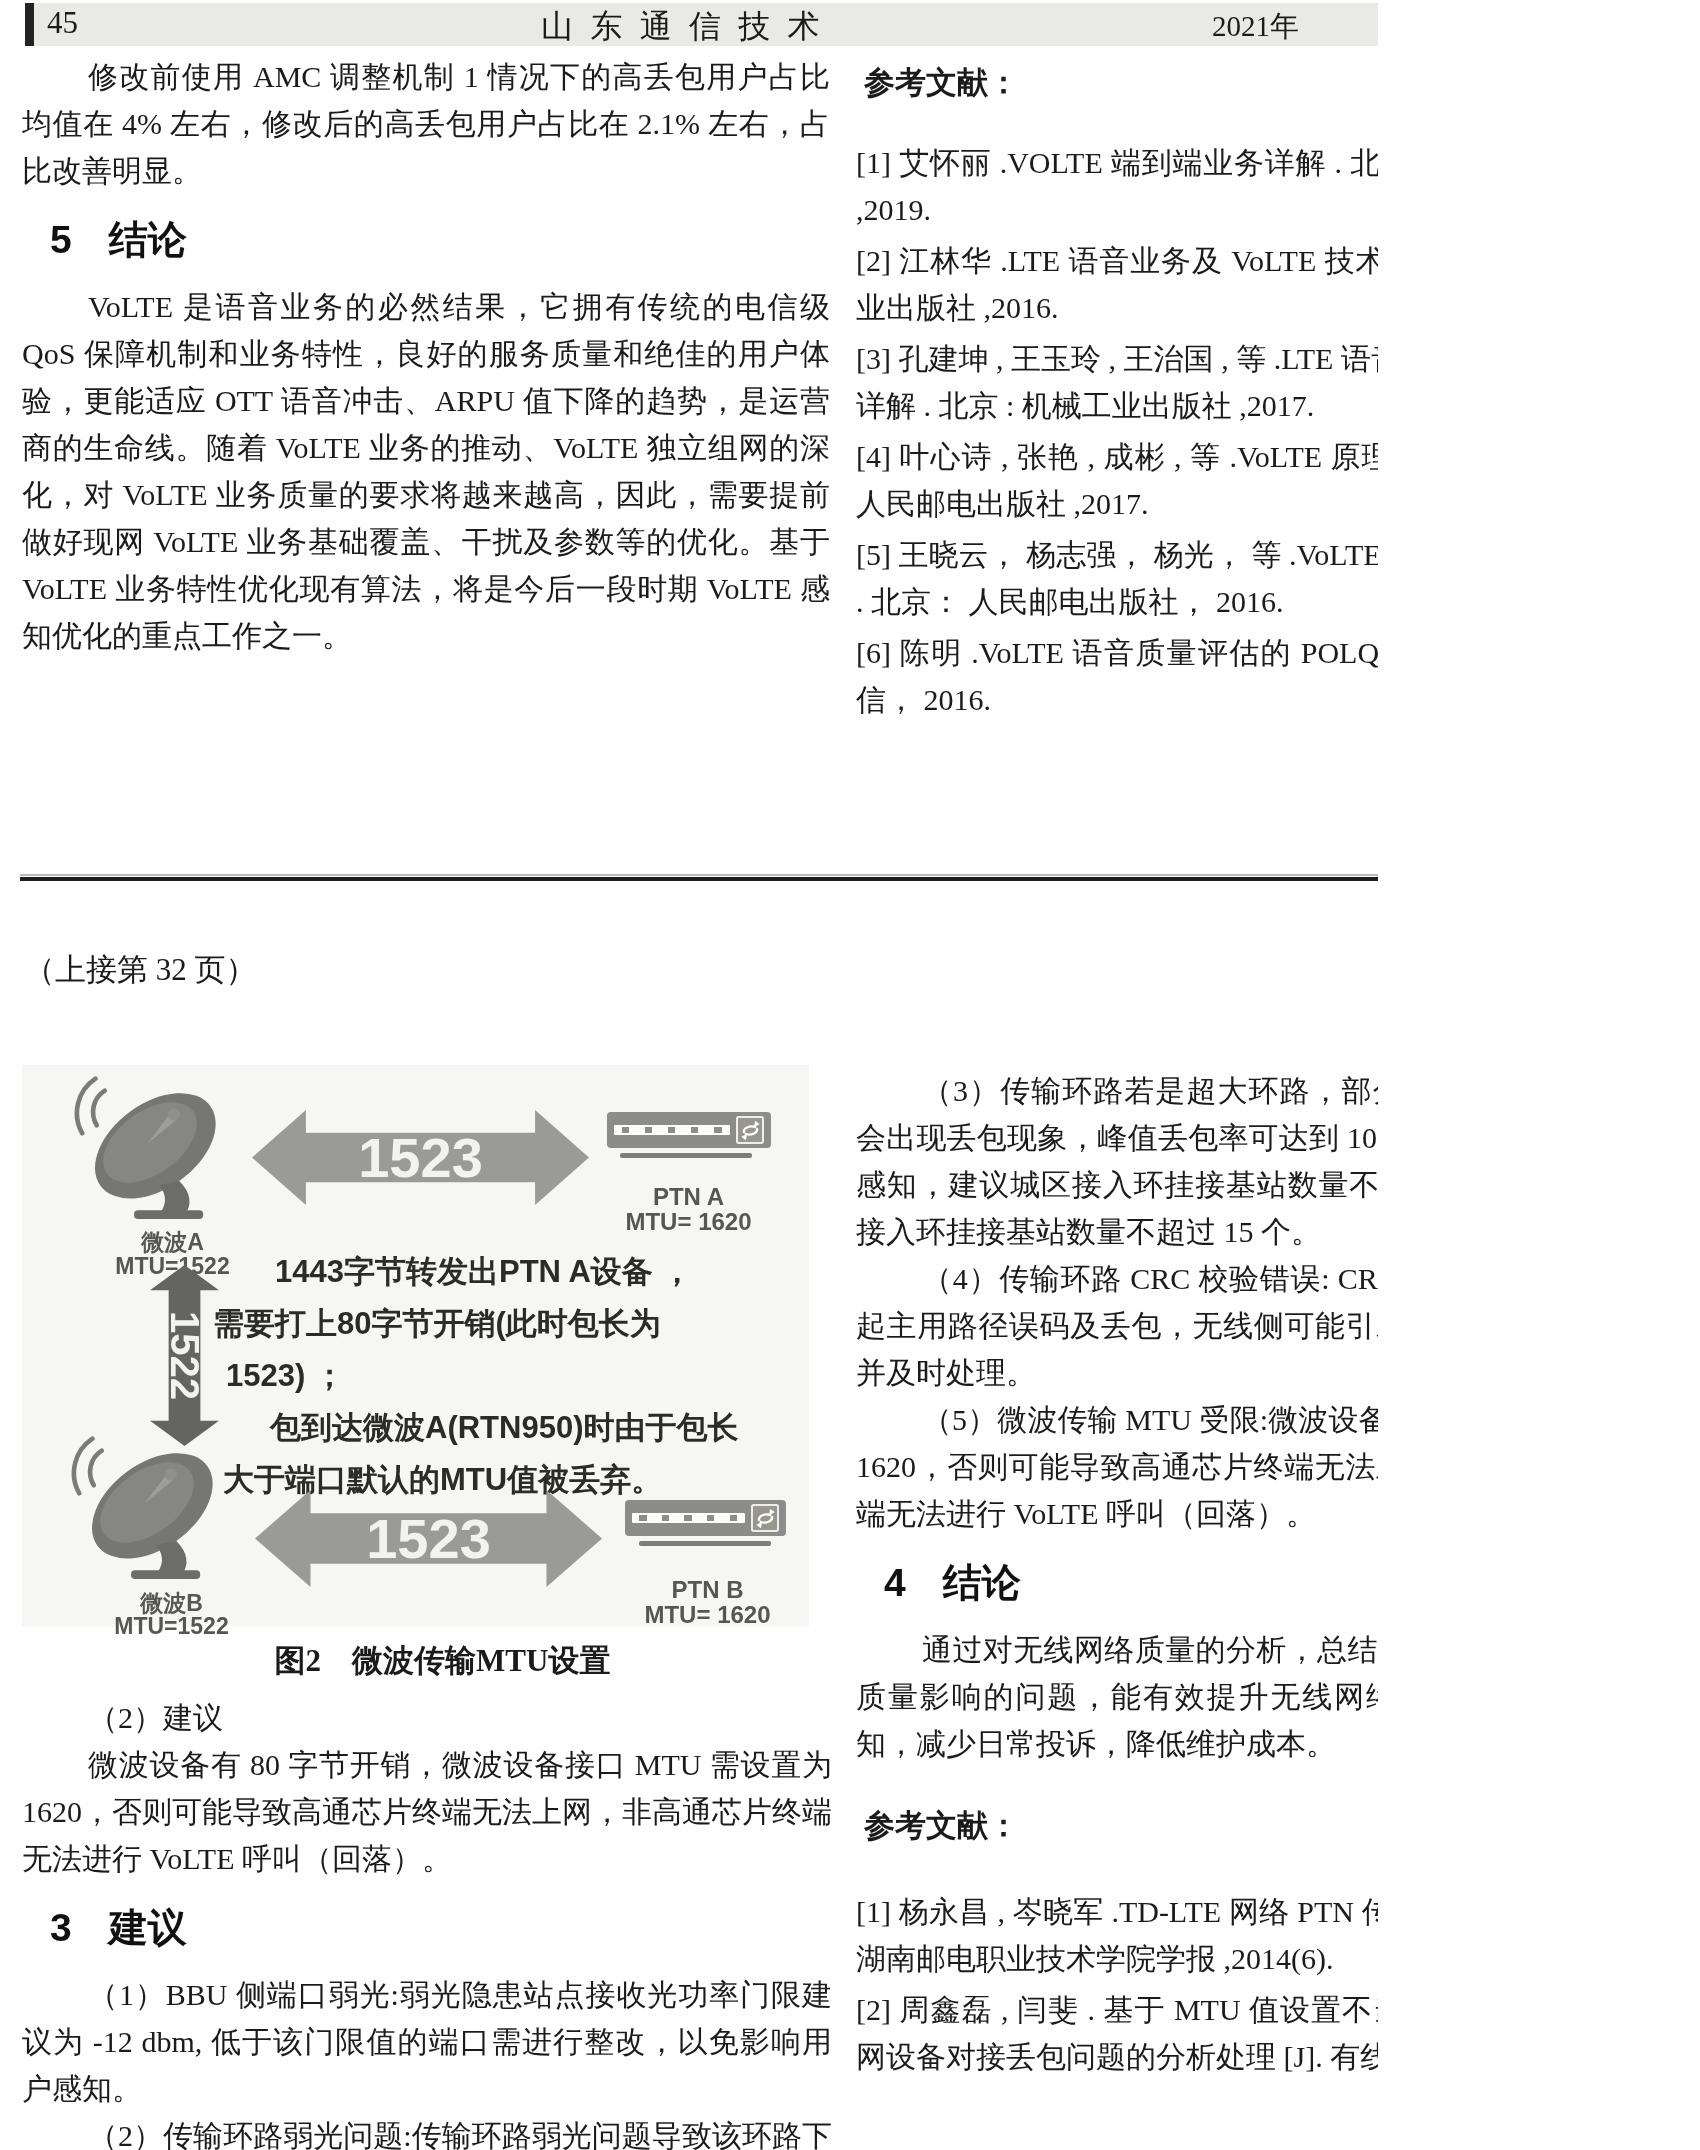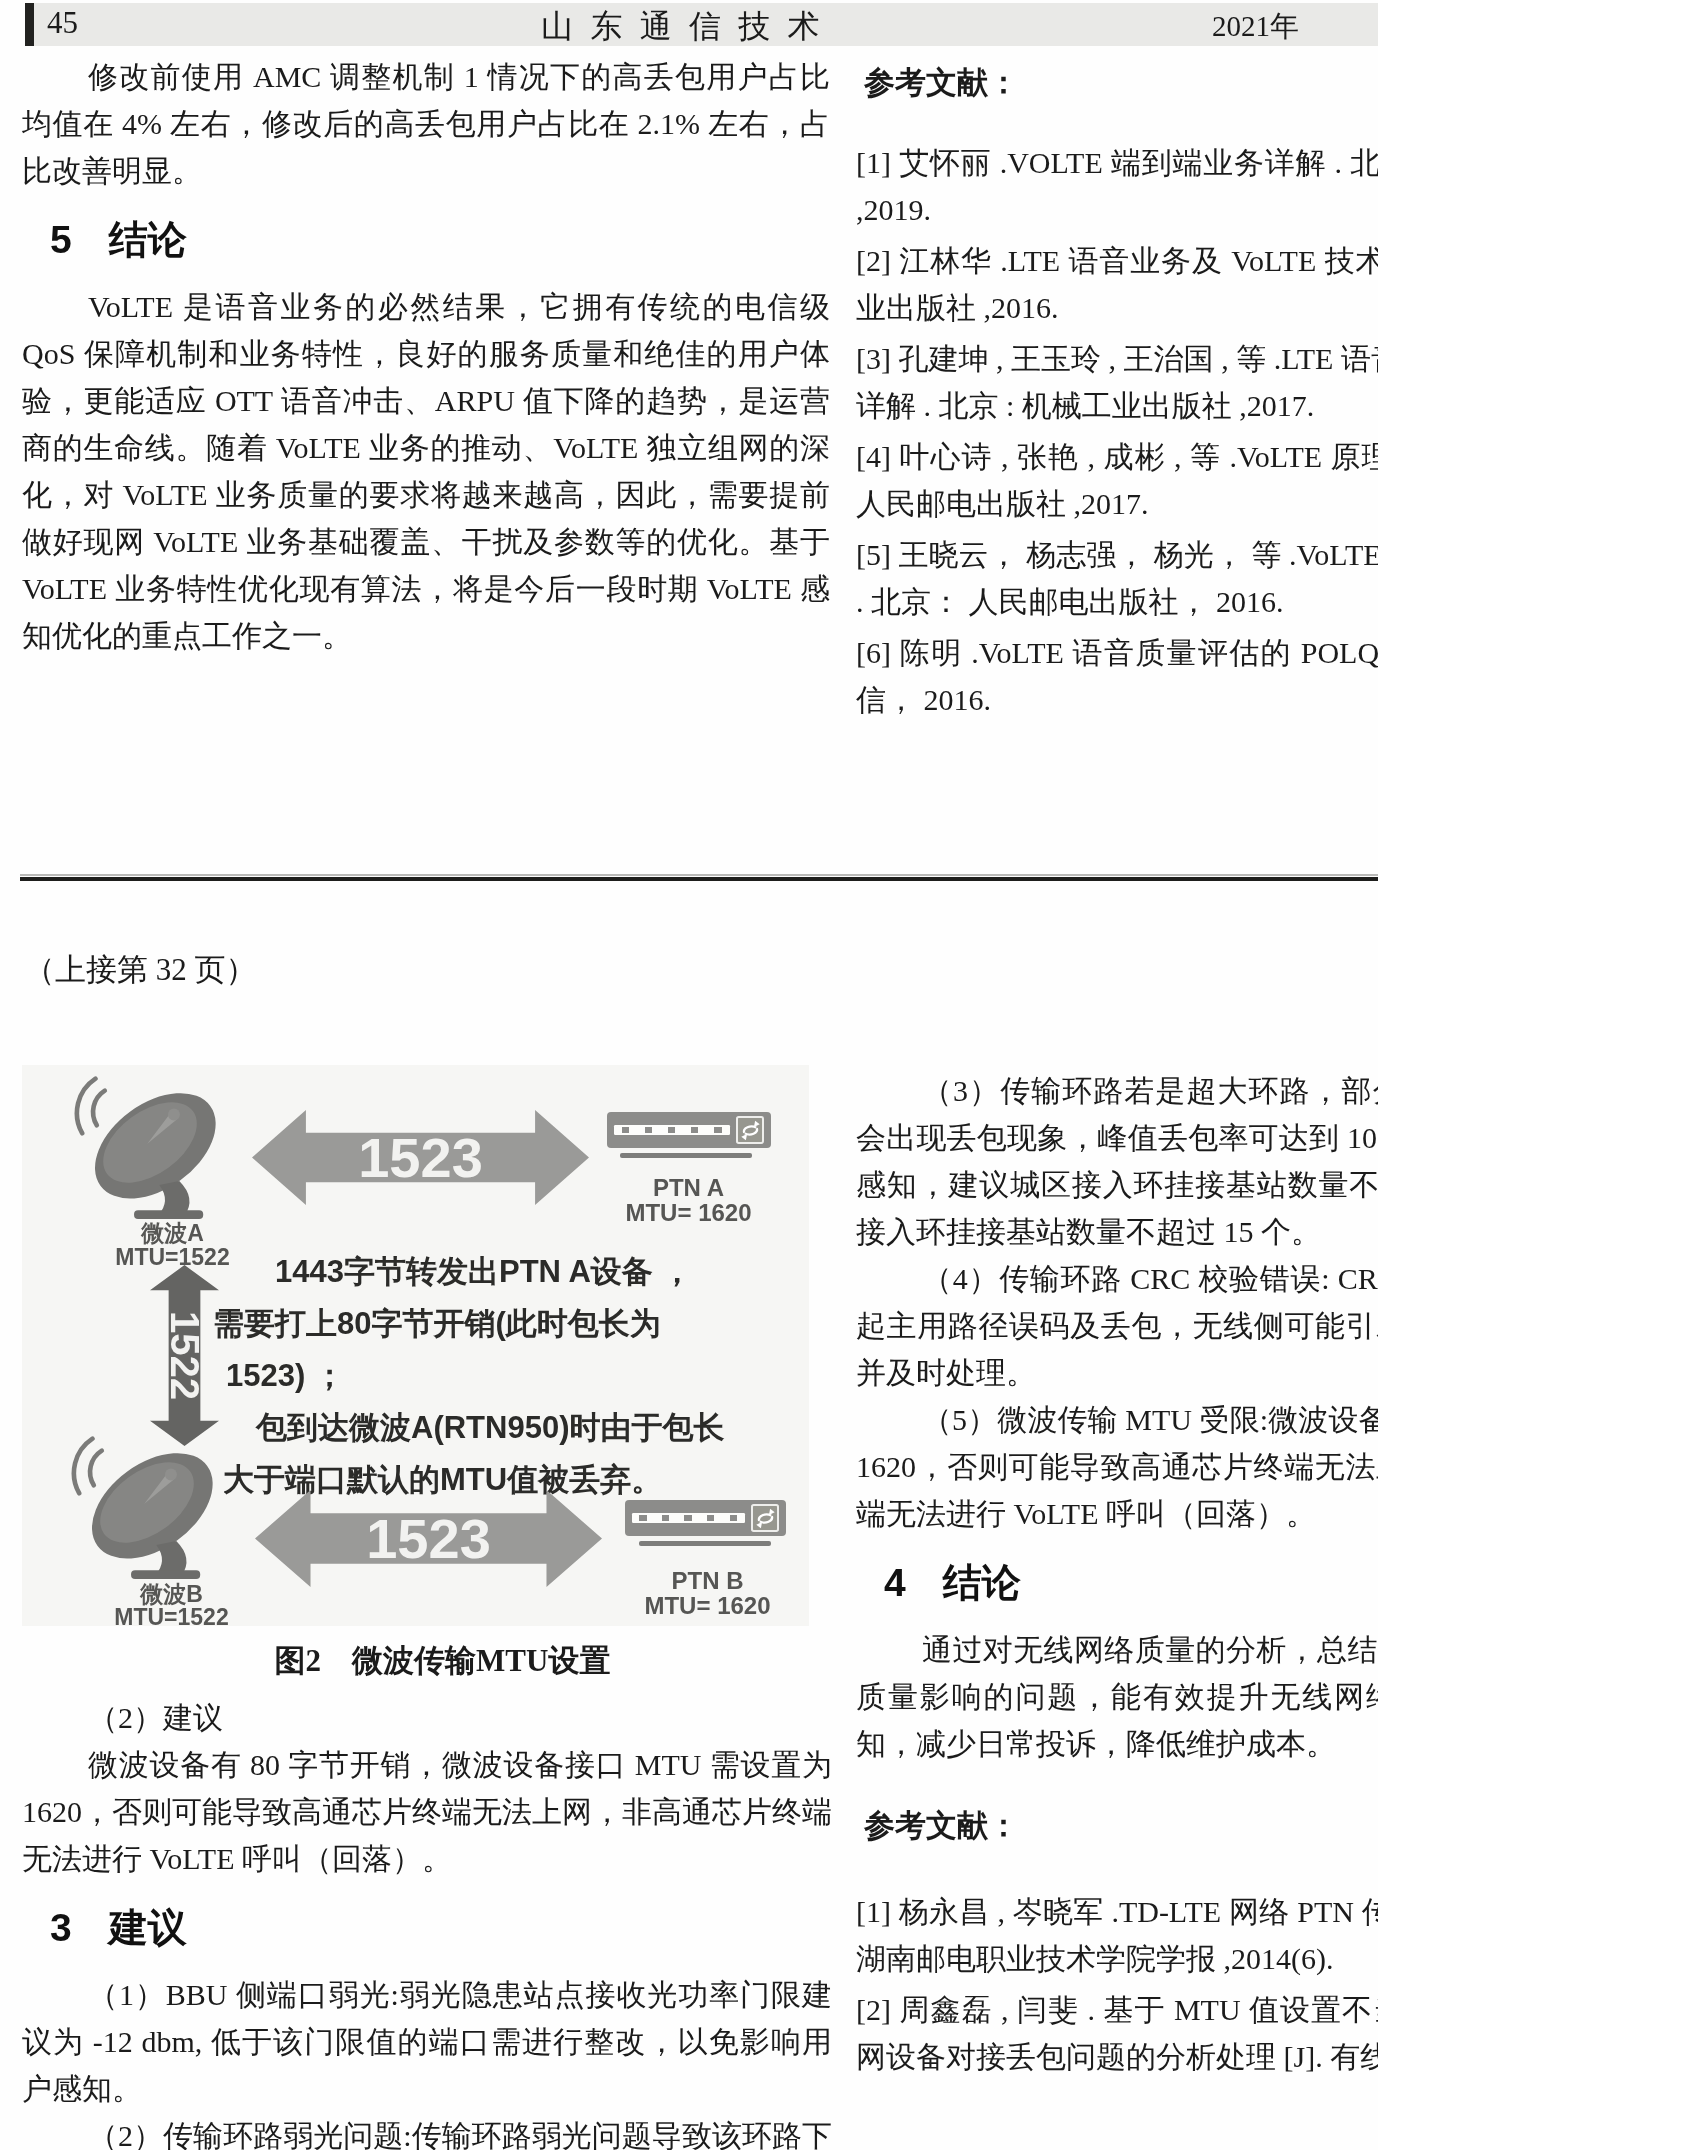--- a/index.html
+++ b/index.html
@@ -36,21 +36,21 @@
   #divider .dl2{height:3.3px;background:#1e1e1c;margin-top:1.3px;}
   #contnote{position:absolute;left:24px;top:949px;font-size:31px;}
 
   
   .figure{position:relative;width:787px;height:561px;background:#f6f6f4;}
   .fig-caption{text-align:center;font-weight:bold;font-size:31px;line-height:40px;
                margin:14.7px 0 13.3px 31px;}
   .dishA{position:absolute;left:40px;top:10.7px;width:180px;height:143px;}
   .dishB{position:absolute;left:37px;top:371px;width:180px;height:143px;}
   .fig-label{position:absolute;font-family:"Liberation Sans",sans-serif;font-weight:bold;
-             color:#565654;font-size:23px;line-height:24px;text-align:center;white-space:nowrap;}
+             color:#565654;font-size:23px;line-height:24px;text-align:center;white-space:nowrap;margin-top:9px;}
   .arrow-wrap{position:absolute;}
   .ah{position:absolute;inset:0;background:#9a9a98;
       clip-path:polygon(0% 50%,16% 0%,16% 24%,84% 24%,84% 0%,100% 50%,84% 100%,84% 76%,16% 76%,16% 100%);}
   .av{position:absolute;inset:0;background:#646462;
       clip-path:polygon(50% 0%,100% 14%,73% 14%,73% 86%,100% 86%,50% 100%,0% 86%,27% 86%,27% 14%,0% 14%);}
   .arrow-label{position:absolute;inset:0;display:flex;align-items:center;justify-content:center;
                color:#f2f2f0;font-family:"Liberation Sans",sans-serif;font-weight:bold;font-size:56px;}
   .arrow-label.v{font-size:40px;}
   .arrow-label.v span{transform:rotate(90deg);display:block;}
   .device{position:absolute;height:36px;background:#8c8c8a;border-radius:4px;
@@ -150,21 +150,21 @@
       <div class="arrow-wrap" style="left:128px;top:200px;width:69px;height:181px;">
         <div class="av"></div>
         <div class="arrow-label v">
           <span>1522</span>
         </div>
       </div>
 
       <div class="fig-note" style="left:253px;top:188px;">1443字节转发出PTN A设备 ，</div>
       <div class="fig-note" style="left:191px;top:240px;">需要打上80字节开销(此时包长为</div>
       <div class="fig-note" style="left:204px;top:292px;">1523) ；</div>
-      <div class="fig-note" style="left:234px;top:344px;">包到达微波A(RTN950)时由于包长</div>
+      <div class="fig-note" style="left:248px;top:344px;">包到达微波A(RTN950)时由于包长</div>
       <div class="fig-note" style="left:201px;top:396px;">大于端口默认的MTU值被丢弃。</div>
 
       <svg class="dishB" viewBox="0 0 270 215">
         <g fill="none" stroke="#7b7b79" stroke-width="7" stroke-linecap="round">
           <path d="M52 74 A38 38 0 0 1 64 22"></path>
           <path d="M30 86 A62 62 0 0 1 50 4"></path>
         </g>
         <ellipse cx="140" cy="105" rx="102" ry="64" fill="#767674" transform="rotate(-36 140 105)"></ellipse>
         <ellipse cx="132" cy="100" rx="80" ry="47" fill="#868684" transform="rotate(-36 132 100)"></ellipse>
         <polygon points="128,102 164,54 174,64" fill="#9d9d9b"></polygon>

